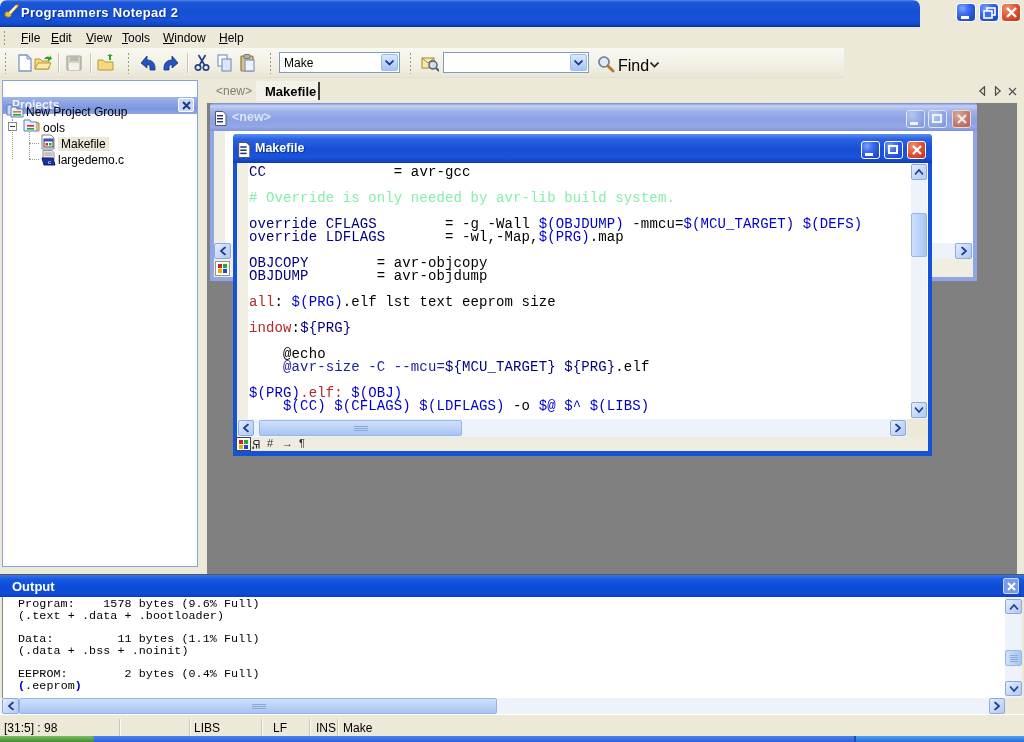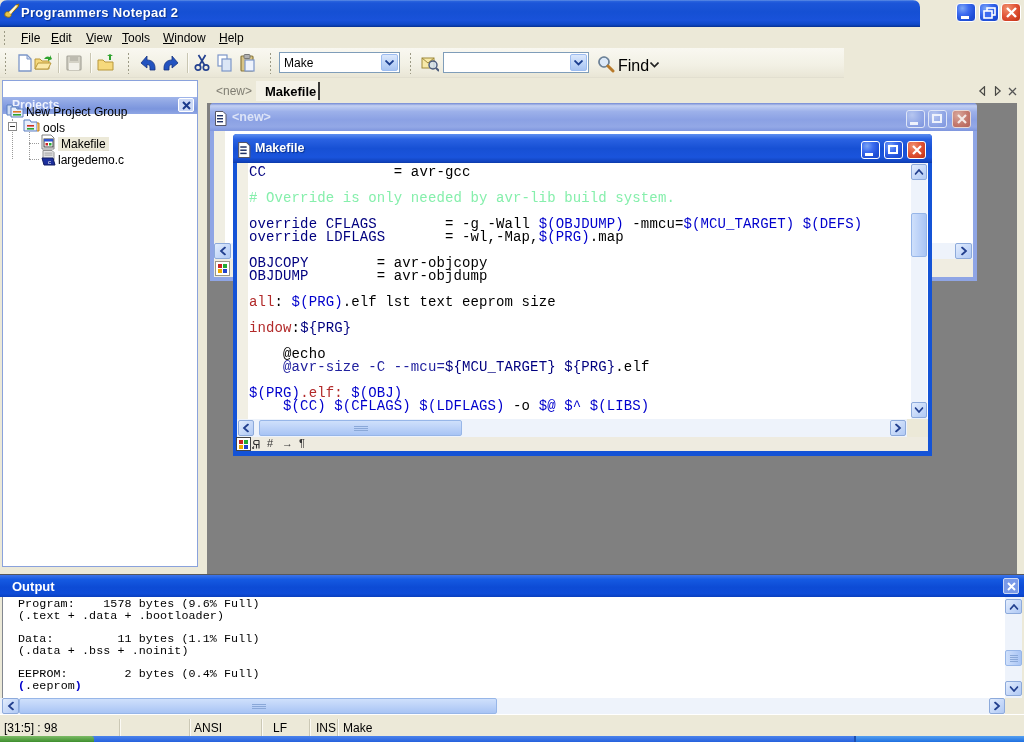--- a/index.html
+++ b/index.html
@@ -475,21 +475,21 @@
     <svg width="7" height="9" viewBox="0 0 7 9">
       <path d="M1 0.5 L5.5 4.5 L1 8.5" stroke="#23408f" stroke-width="1.8" fill="none"></path>
     </svg>
   </div>
 <div class="abs" style="left:1005px;top:698px;width:19px;height:16px;background:#ece9d8"></div>
 
 <div class="abs" id="statusbar">
   <span style="left:4px">[31:5] : 98</span>
   <div class="ssep" style="left:119px"></div>
   <div class="ssep" style="left:189px"></div>
-  <span style="left:194px">ANSI</span>
+  <span style="left:194px">LIBS</span>
   <div class="ssep" style="left:261px"></div>
   <span style="left:273px">LF</span>
   <div class="ssep" style="left:309px"></div>
   <span style="left:316px">INS</span>
   <div class="ssep" style="left:337px"></div>
   <span style="left:343px">Make</span>
 </div>
 
 <div class="abs" id="taskbar">
     <div id="tbstart"></div>

